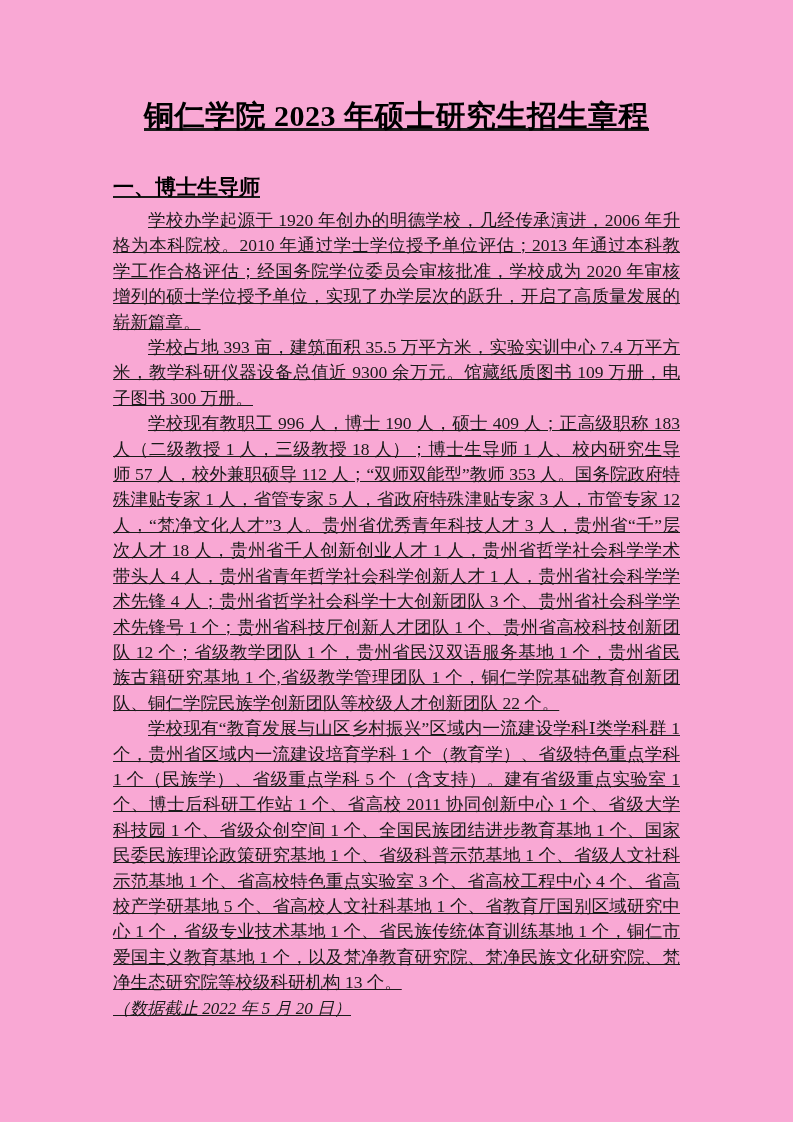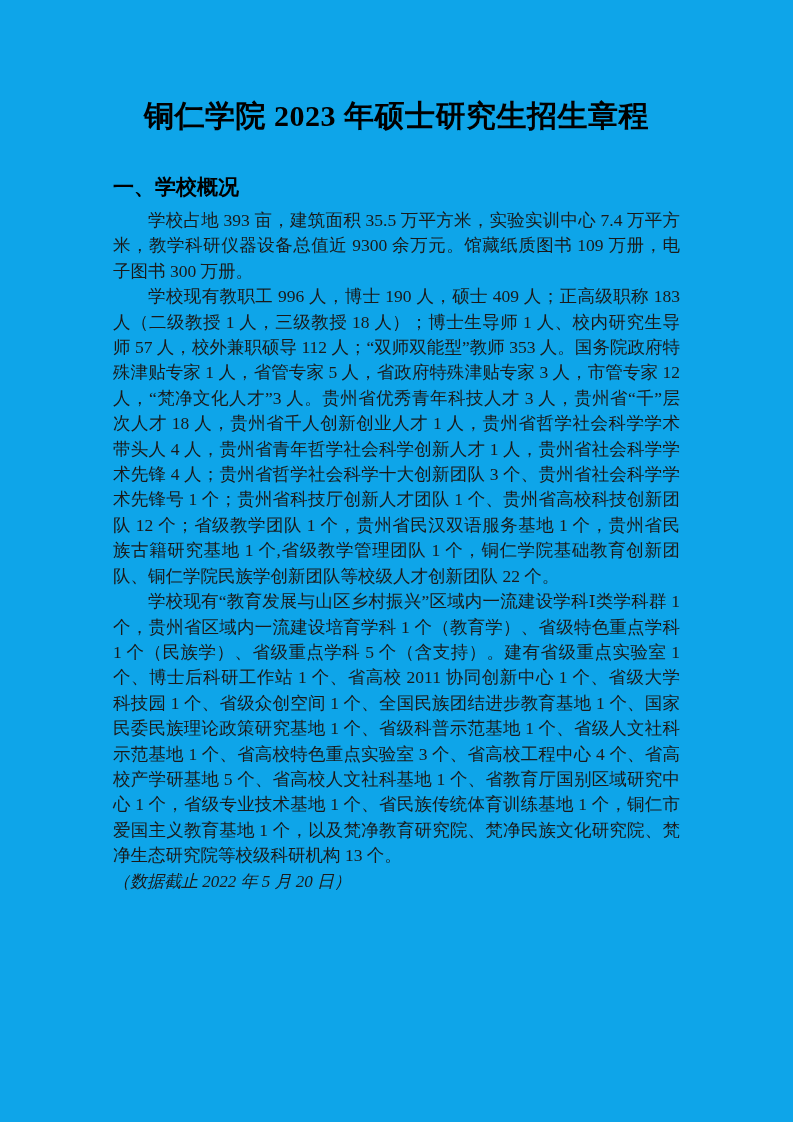--- a/index.html
+++ b/index.html
@@ -5,25 +5,26 @@
   html, body {
     margin: 0;
     padding: 0;
     background: #e8e8e8;
   }
   .page {
     position: relative;
     width: 793px;
     height: 1122px;
     margin: 0 auto;
-    background: #0ea5e9;
+    background: #f9a8d4;
     box-sizing: border-box;
     padding: 96px 113px 0 113px;
     color: #1a1a1a;
     overflow: hidden;
+    text-decoration: underline;
   }
   .doc-title {
     font-family: "Liberation Serif", "DejaVu Serif", serif;
     font-weight: bold;
     font-size: 30px;
     line-height: 40px;
     text-align: center;
     margin: 0;
     letter-spacing: 0.5px;
     color: #000000;
@@ -54,22 +55,23 @@
     color: #1a1a1a;
   }
 </style>
 </head>
 <body>
 
 <div class="page">
 
   <h1 class="doc-title">铜仁学院 2023 年硕士研究生招生章程</h1>
 
-  <h2 class="section-heading">一、学校概况</h2>
+  <h2 class="section-heading">一、博士生导师</h2>
 
+  <p class="body-para">学校办学起源于 1920 年创办的明德学校，几经传承演进，2006 年升格为本科院校。2010 年通过学士学位授予单位评估；2013 年通过本科教学工作合格评估；经国务院学位委员会审核批准，学校成为 2020 年审核增列的硕士学位授予单位，实现了办学层次的跃升，开启了高质量发展的崭新篇章。</p>
 
   <p class="body-para">学校占地 393 亩，建筑面积 35.5 万平方米，实验实训中心 7.4 万平方米，教学科研仪器设备总值近 9300 余万元。馆藏纸质图书 109 万册，电子图书 300 万册。</p>
 
   <p class="body-para">学校现有教职工 996 人，博士 190 人，硕士 409 人；正高级职称 183 人（二级教授 1 人，三级教授 18 人）；博士生导师 1 人、校内研究生导师 57 人，校外兼职硕导 112 人；“双师双能型”教师 353 人。国务院政府特殊津贴专家 1 人，省管专家 5 人，省政府特殊津贴专家 3 人，市管专家 12 人，“梵净文化人才”3 人。贵州省优秀青年科技人才 3 人，贵州省“千”层次人才 18 人，贵州省千人创新创业人才 1 人，贵州省哲学社会科学学术带头人 4 人，贵州省青年哲学社会科学创新人才 1 人，贵州省社会科学学术先锋 4 人；贵州省哲学社会科学十大创新团队 3 个、贵州省社会科学学术先锋号 1 个；贵州省科技厅创新人才团队 1 个、贵州省高校科技创新团队 12 个；省级教学团队 1 个，贵州省民汉双语服务基地 1 个，贵州省民族古籍研究基地 1 个,省级教学管理团队 1 个，铜仁学院基础教育创新团队、铜仁学院民族学创新团队等校级人才创新团队 22 个。</p>
 
   <p class="body-para">学校现有“教育发展与山区乡村振兴”区域内一流建设学科Ⅰ类学科群 1 个，贵州省区域内一流建设培育学科 1 个（教育学）、省级特色重点学科 1 个（民族学）、省级重点学科 5 个（含支持）。建有省级重点实验室 1 个、博士后科研工作站 1 个、省高校 2011 协同创新中心 1 个、省级大学科技园 1 个、省级众创空间 1 个、全国民族团结进步教育基地 1 个、国家民委民族理论政策研究基地 1 个、省级科普示范基地 1 个、省级人文社科示范基地 1 个、省高校特色重点实验室 3 个、省高校工程中心 4 个、省高校产学研基地 5 个、省高校人文社科基地 1 个、省教育厅国别区域研究中心 1 个，省级专业技术基地 1 个、省民族传统体育训练基地 1 个，铜仁市爱国主义教育基地 1 个，以及梵净教育研究院、梵净民族文化研究院、梵净生态研究院等校级科研机构 13 个。</p>
 
 
   <p class="data-note">（数据截止 2022 年 5 月 20 日）</p>
 

